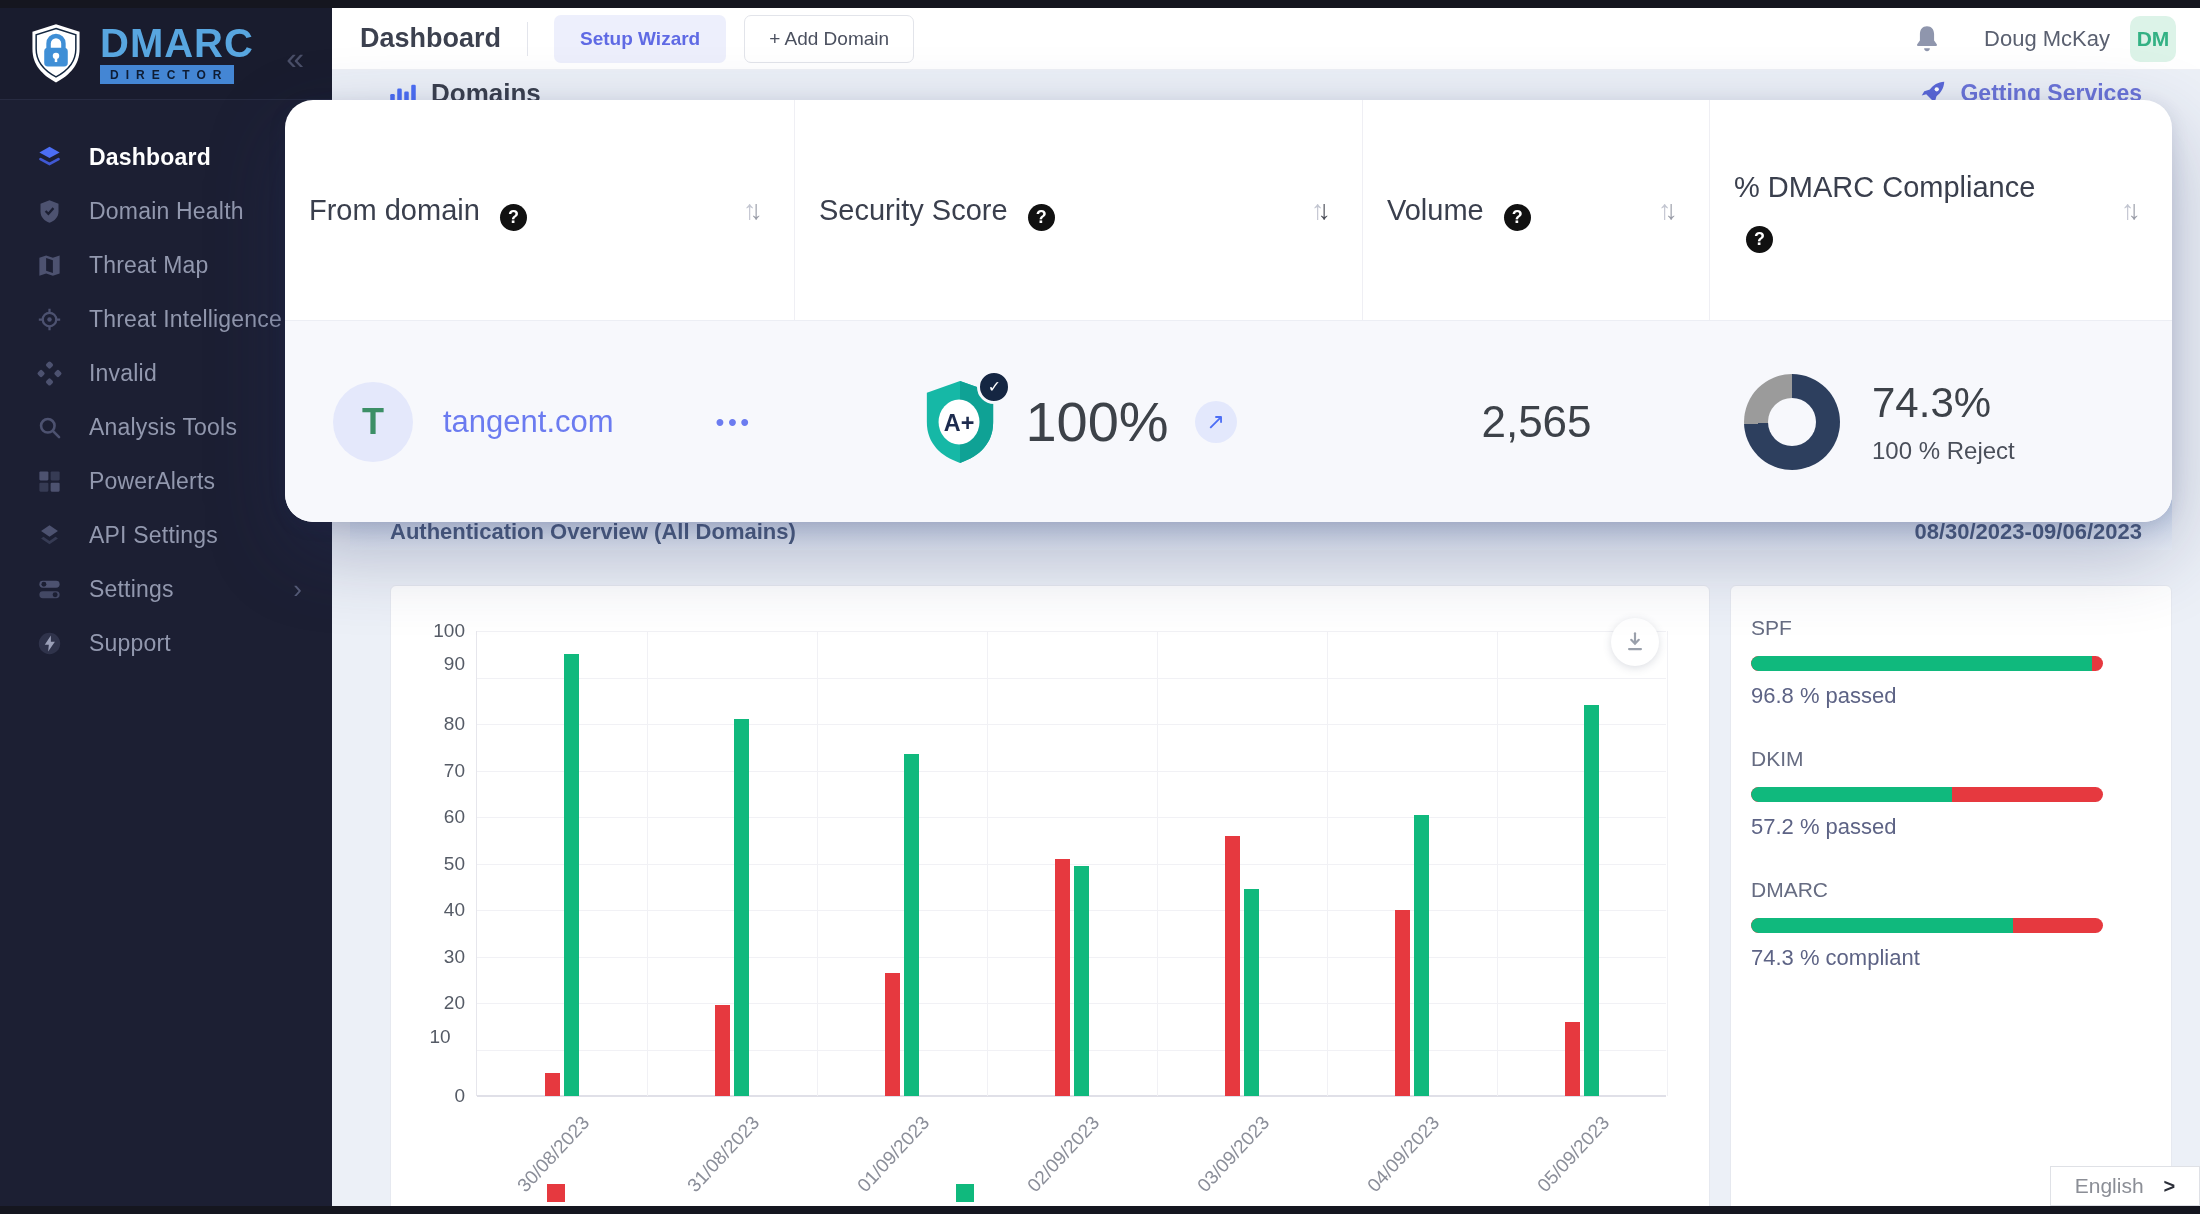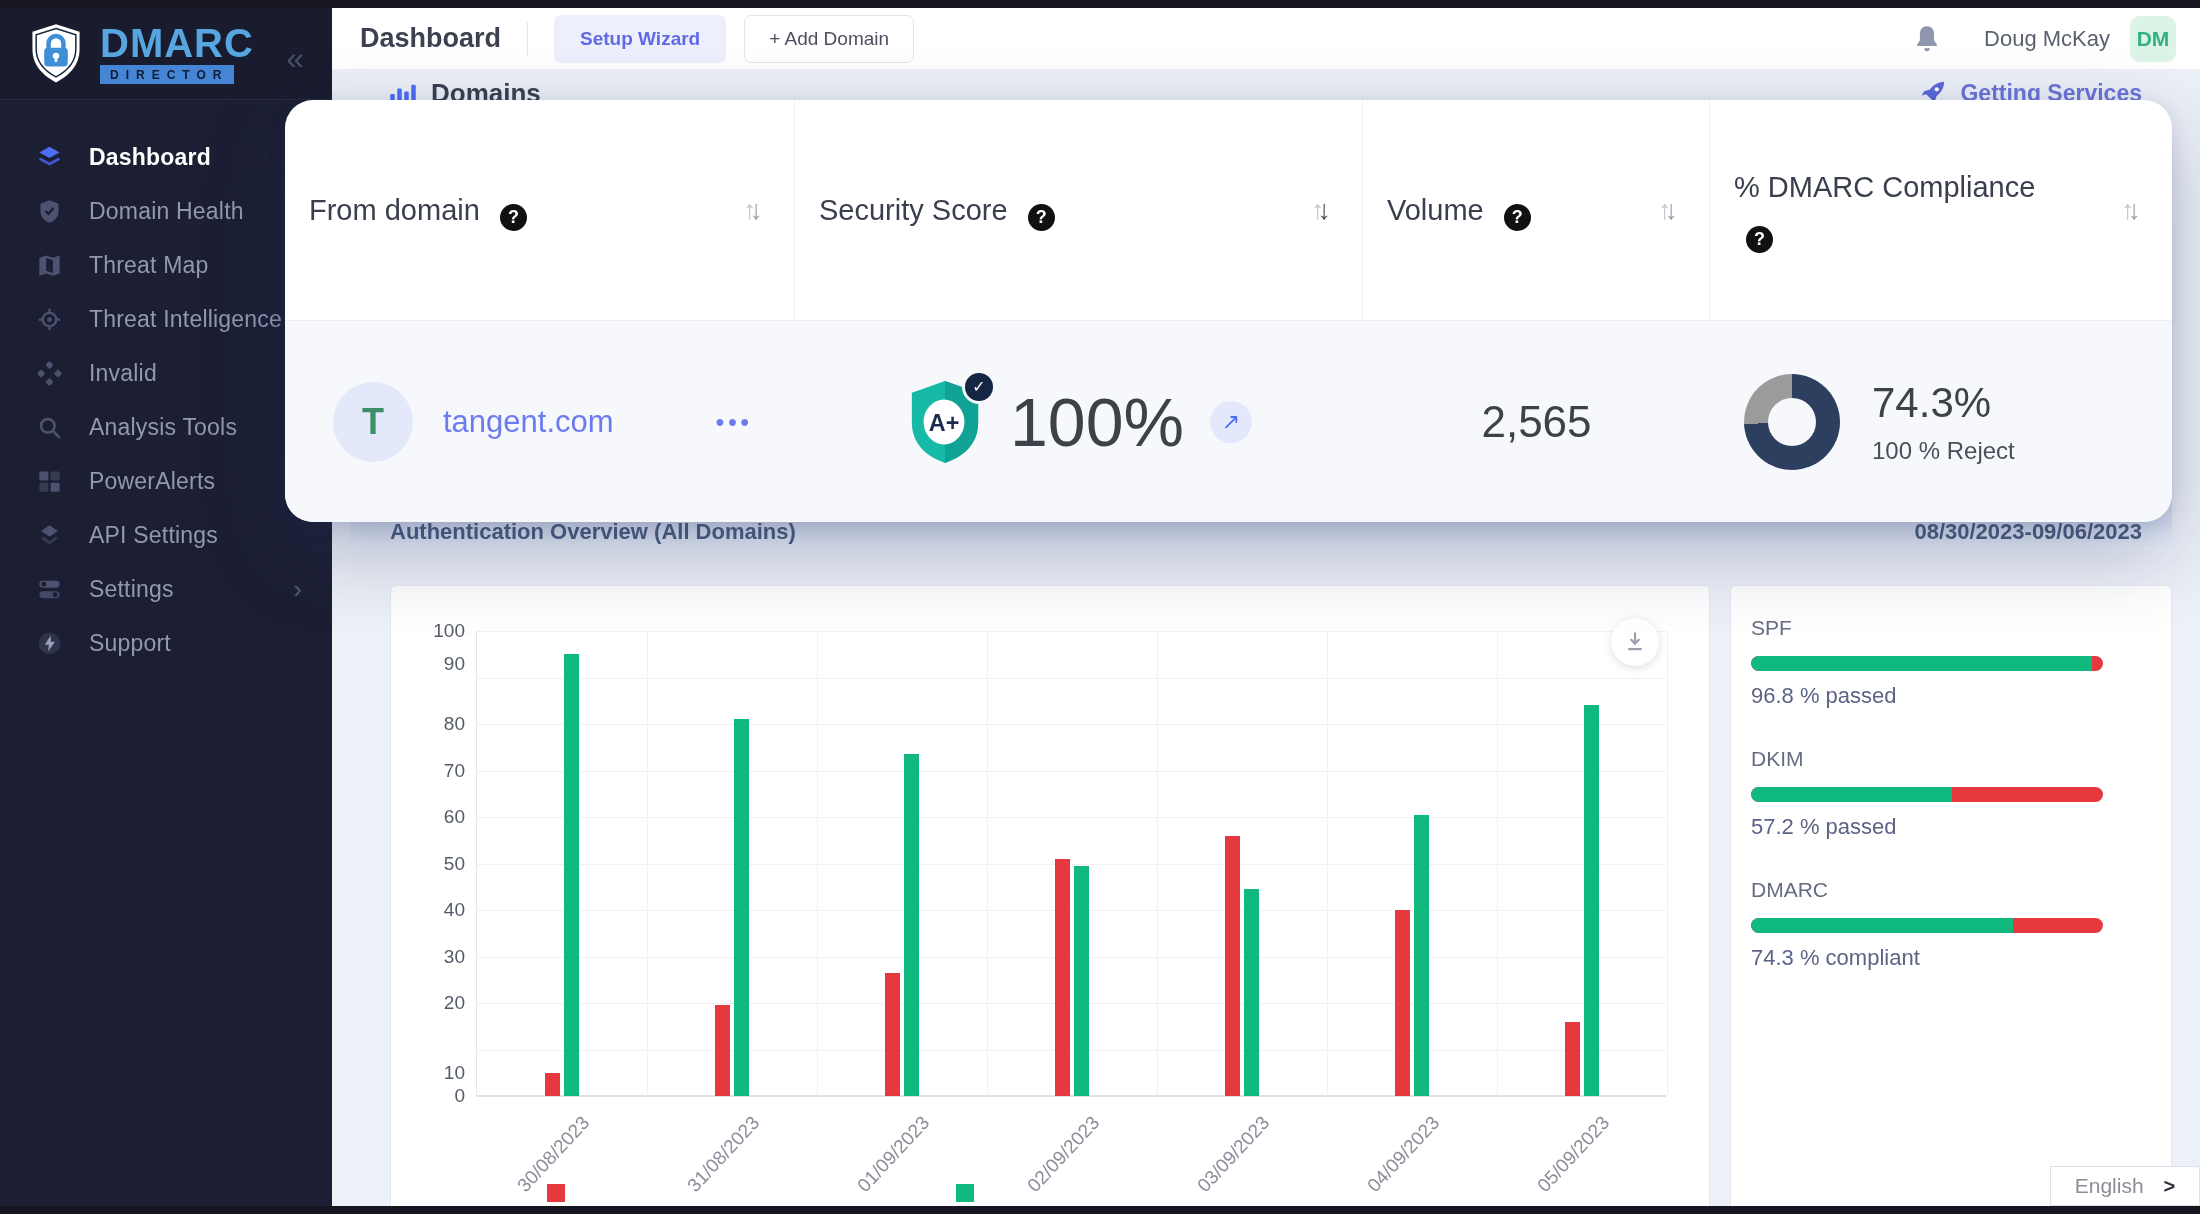--- a/index.html
+++ b/index.html
@@ -89,21 +89,21 @@
   .trow { display:grid; grid-template-columns:510px 568px 347px 462px; height:202px; background:#f7f8fc; border-top:1px solid #eceef4; }
   .td { display:flex; align-items:center; }
   .td-domain { padding-left:48px; gap:30px; }
   .avatar-t { width:80px; height:80px; border-radius:50%; background:#e4e8fb; color:#3c8f66; font-size:36px; font-weight:600; display:flex; align-items:center; justify-content:center; }
   .domain-name { font-size:31px; color:#6b7bf0; cursor:pointer; }
   .row-menu { margin-left:auto; margin-right:42px; color:#6c7cf0; font-size:24px; letter-spacing:4px; font-weight:700; cursor:pointer; }
   .td-score { justify-content:center; gap:26px; }
   .shield-wrap { position:relative; width:78px; height:88px; }
   .shield-wrap > svg { width:78px; height:88px; display:block; }
   .score-badge { position:absolute; right:-12px; top:-8px; width:34px; height:34px; border-radius:50%; background:#152642; border:3px solid #f7f8fc; color:#fff; font-size:16px; display:flex; align-items:center; justify-content:center; }
-  .score-val { font-size:68px; font-weight:400; color:#3d4249; }
+  .score-val { font-size:56px; font-weight:400; color:#3d4249; }
   .score-link { width:42px; height:42px; border-radius:50%; background:#e3e8fc; color:#4c6ef5; font-size:22px; display:flex; align-items:center; justify-content:center; cursor:pointer; }
   .td-volume { justify-content:center; font-size:44px; color:#3d4249; }
   .td-compliance { padding-left:34px; gap:32px; }
   .donut { width:96px; height:96px; border-radius:50%; position:relative; }
   .donut::after { content:""; position:absolute; left:24px; top:24px; width:48px; height:48px; border-radius:50%; background:#f7f8fc; }
   .comp-col { display:flex; flex-direction:column; gap:10px; }
   .comp-pct { font-size:42px; color:#3d4249; }
   .comp-note { font-size:24px; color:#4a4f5a; }
 
   
@@ -295,21 +295,21 @@
               <path d="M12 4v9"></path>
               <path d="M8.5 10L12 13.5 15.5 10"></path>
               <path d="M6.5 18.5h11"></path>
             </g>
           </svg>
       </span>
       <div class="plot" id="plot">
         <div class="axis-x"></div>
       <div class="ytick" style="top: 454px;">0</div>
           <div class="gl-h" style="top: 418.5px;"></div>
-          <div class="ytick" style="top: 431px;">10</div>
+          <div class="ytick" style="top: 395px; text-align: center;">10</div>
           <div class="gl-h" style="top: 372px;"></div>
           <div class="ytick" style="top: 361px;">20</div>
           <div class="gl-h" style="top: 325.5px;"></div>
           <div class="ytick" style="top: 314.5px;">30</div>
           <div class="gl-h" style="top: 279px;"></div>
           <div class="ytick" style="top: 268px;">40</div>
           <div class="gl-h" style="top: 232.5px;"></div>
           <div class="ytick" style="top: 221.5px;">50</div>
           <div class="gl-h" style="top: 186px;"></div>
           <div class="ytick" style="top: 175px;">60</div>

